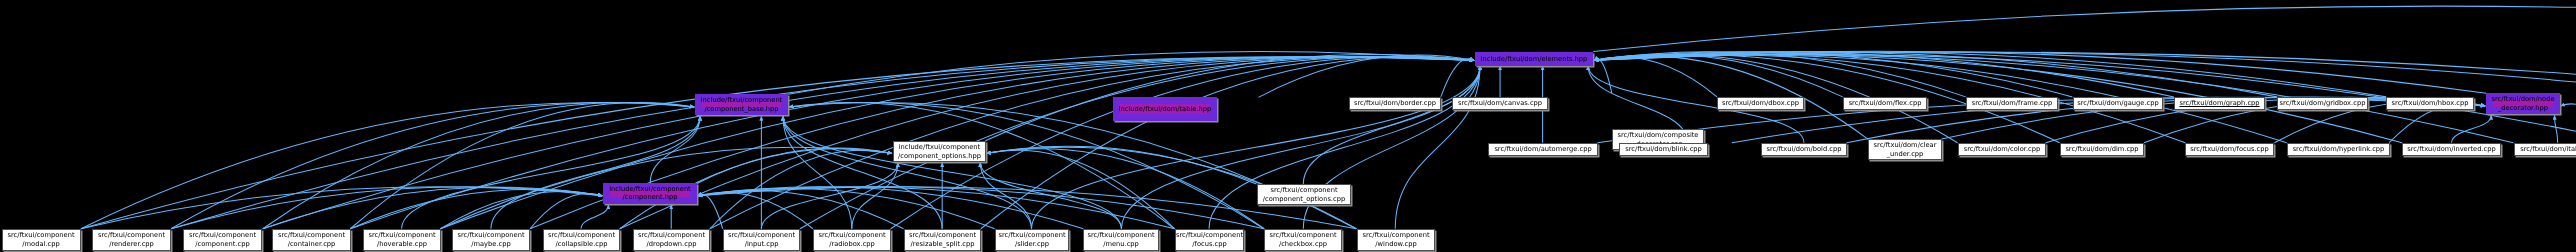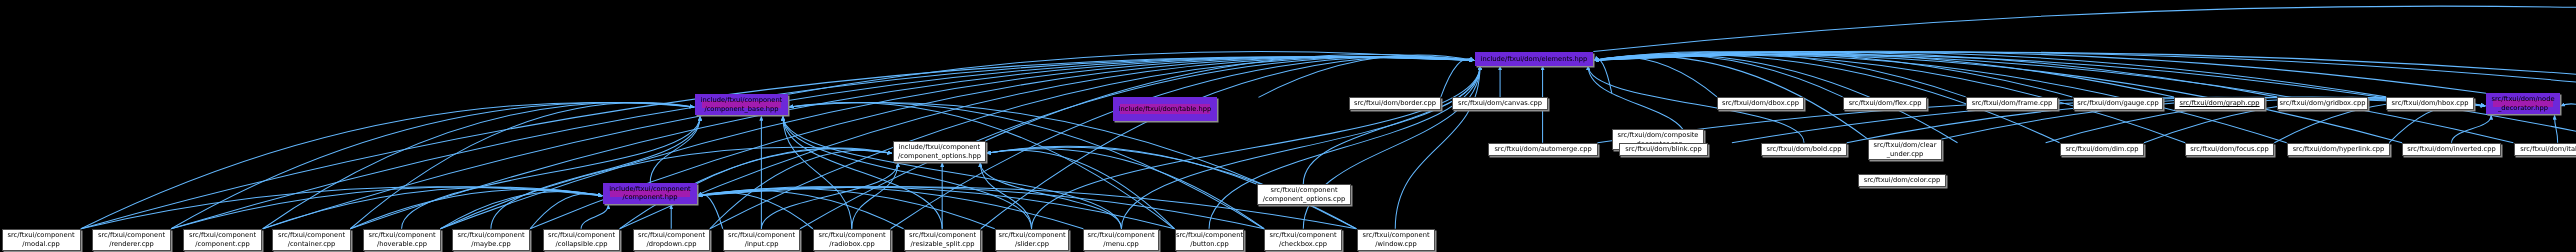--- a/index.html
+++ b/index.html
@@ -221,21 +221,21 @@
       <div class="node" style="left: 1619px; top: 143px; width: 89px; height: 13.4px;">
         <span>src/ftxui/dom/blink.cpp</span>
       </div>
       <div class="node" style="left: 1761px; top: 143px; width: 86px; height: 13.4px;">
         <span>src/ftxui/dom/bold.cpp</span>
       </div>
       <div class="node" style="left: 1868px; top: 139px; width: 74px; height: 21px;">
         <span>src/ftxui/dom/clear</span>
         <span>_under.cpp</span>
       </div>
-      <div class="node" style="left: 1858px; top: 143px; width: 88px; height: 13.4px; margin-top: 31px;">
+      <div class="node" style="left: 1958px; top: 143px; width: 88px; height: 13.4px;">
         <span>src/ftxui/dom/color.cpp</span>
       </div>
       <div class="node" style="left: 2060px; top: 143px; width: 84px; height: 13.4px;">
         <span>src/ftxui/dom/dim.cpp</span>
       </div>
       <div class="node" style="left: 2185px; top: 143px; width: 89px; height: 13.4px;">
         <span>src/ftxui/dom/focus.cpp</span>
       </div>
       <div class="node" style="left: 2287px; top: 143px; width: 103px; height: 13.4px;">
         <span>src/ftxui/dom/hyperlink.cpp</span>
@@ -301,21 +301,21 @@
       <div class="node" style="left: 995px; top: 229px; width: 74px; height: 21.6px;">
         <span>src/ftxui/component</span>
         <span>/slider.cpp</span>
       </div>
       <div class="node" style="left: 1083px; top: 229px; width: 76px; height: 21.6px;">
         <span>src/ftxui/component</span>
         <span>/menu.cpp</span>
       </div>
       <div class="node" style="left: 1175px; top: 229px; width: 69px; height: 21.6px;">
         <span>src/ftxui/component</span>
-        <span>/button.cpp</span>
+        <span>/focus.cpp</span>
       </div>
       <div class="node" style="left: 1264px; top: 229px; width: 78px; height: 21.6px;">
         <span>src/ftxui/component</span>
         <span>/checkbox.cpp</span>
       </div>
       <div class="node" style="left: 1357px; top: 229px; width: 78px; height: 21.6px;">
         <span>src/ftxui/component</span>
         <span>/window.cpp</span>
       </div>
     </div>

